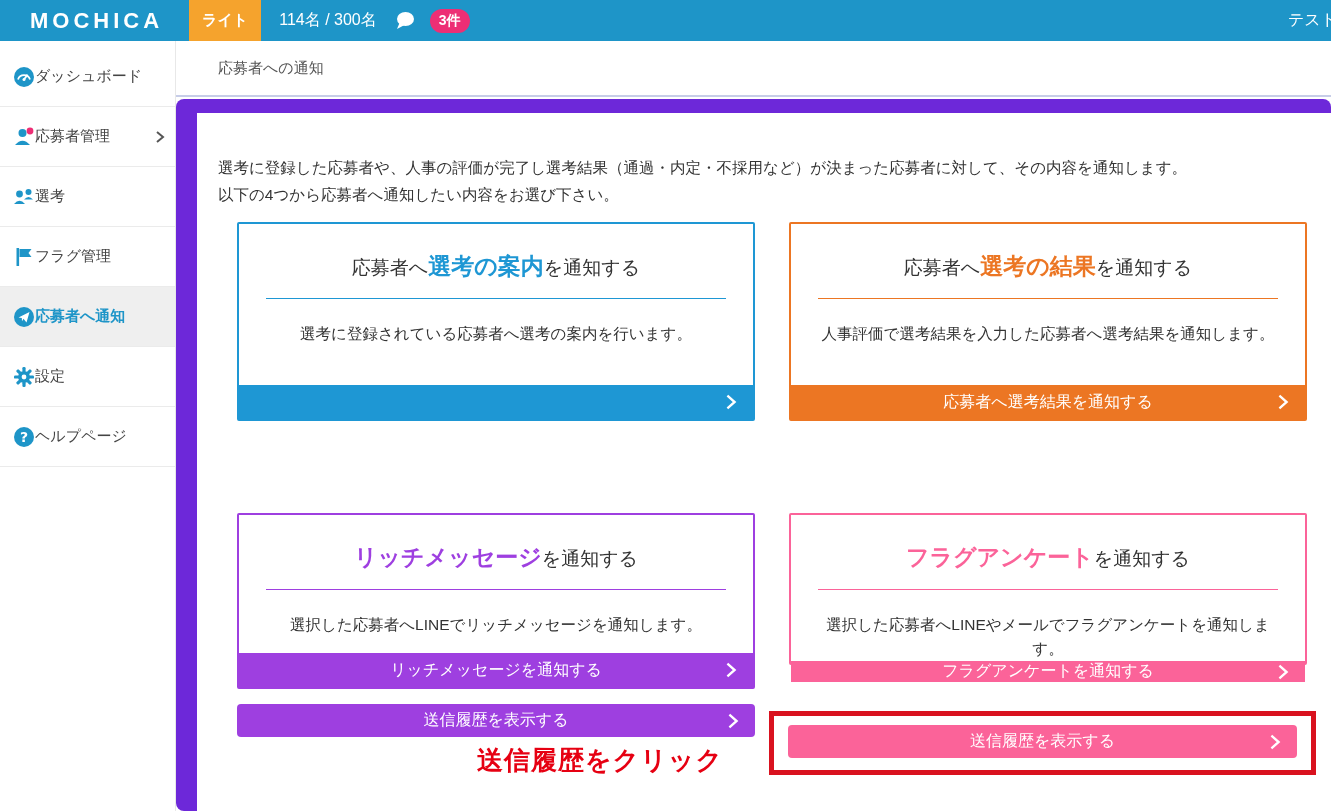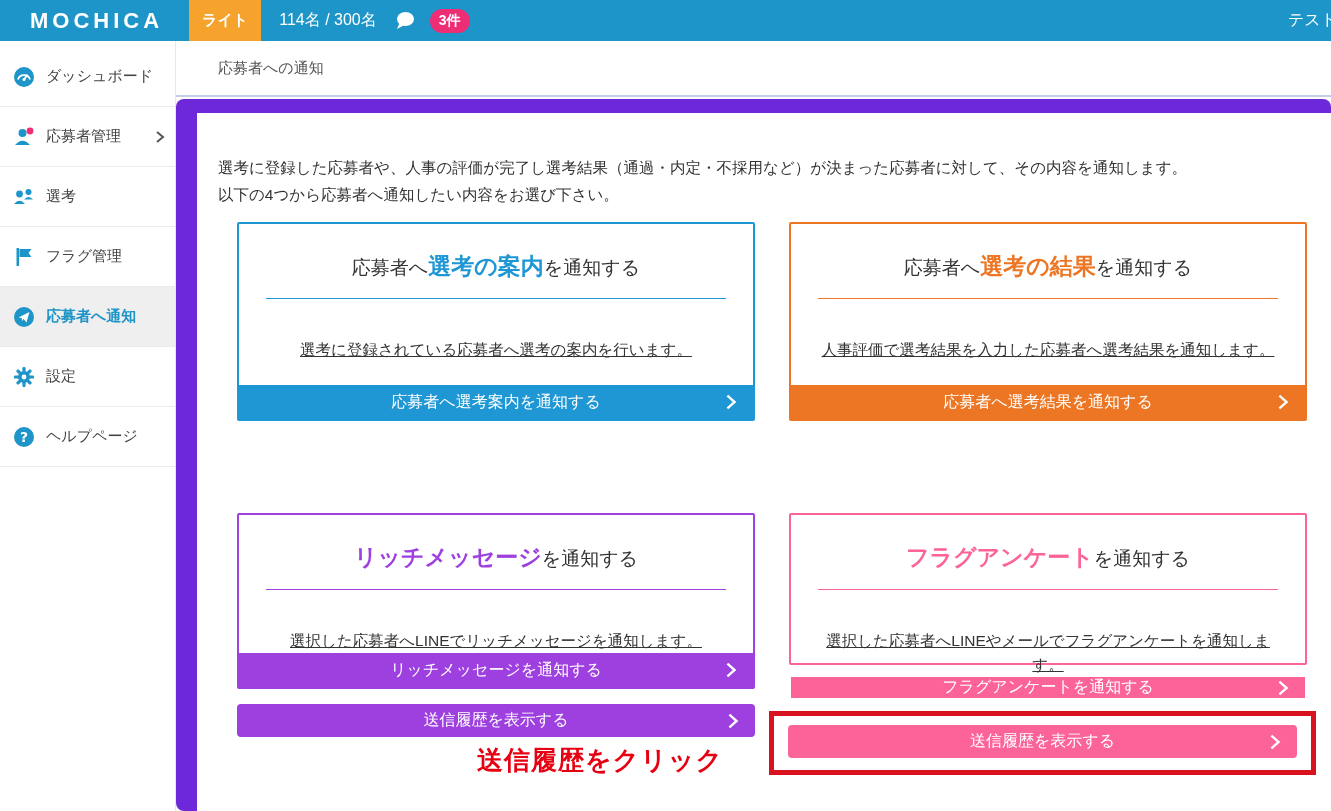--- a/index.html
+++ b/index.html
@@ -26,21 +26,21 @@
     font-size:14px; font-weight:bold; margin-left:13px;
   }
   .username { margin-left:auto; font-size:16px; margin-right:-6px; white-space:nowrap; }
 
   
   .sidebar {
     position:absolute; top:41px; left:0; width:176px; bottom:0;
     background:#fff; border-right:1px solid #e8e8e8; padding-top:6px;
   }
   .side-item {
-    height:60px; display:flex; align-items:center; gap:11px;
+    height:60px; display:flex; align-items:center; 
     padding-left:13px; padding-right:8px; border-bottom:1px solid #ebebeb;
     font-size:15px; color:#444; cursor:pointer;
   }
   .side-item.active { background:#efefef; color:#1e95c8; font-weight:bold; }
   .side-item .icn { width:22px; height:22px; flex:0 0 22px; }
   .side-chev { margin-left:auto; }
 
   
   .breadcrumb-bar {
     position:absolute; left:176px; top:41px; right:0; height:56px;
@@ -56,21 +56,21 @@
   .intro { position:absolute; left:21px; top:41px; font-size:15.5px; line-height:27px; color:#333; }
 
   
   .card {
     position:absolute; width:518px; background:#fff;
     border:2px solid; border-radius:2px; display:flex; flex-direction:column;
   }
   .card-title { text-align:center; padding-top:27px; font-size:19px; color:#333; }
   .card-title .hl { font-size:23px; font-weight:bold; }
   .card-divider { width:460px; margin:16px auto 0; border-top:1px solid; }
-  .card-desc { margin-top:39px; padding:0 30px; font-size:15.5px; line-height:24px; text-align:center;text-decoration:underline; }
+  .card-desc { margin-top:23px; padding:0 30px; font-size:15.5px; line-height:24px; text-align:center; }
   .card-footer {
     margin-top:auto; height:34px; color:#fff; font-size:16px;
     display:flex; align-items:center; justify-content:center;
     position:relative; cursor:pointer;
   }
   .chev { position:absolute; right:13px; top:50%; transform:translateY(-50%); width:18px; height:18px; }
 
   .history-btn {
     position:absolute; height:33px; border-radius:4px; color:#fff; font-size:16px;
     display:flex; align-items:center; justify-content:center; cursor:pointer;
@@ -205,21 +205,20 @@
       <div>以下の4つから応募者へ通知したい内容をお選び下さい。</div>
     </div>
 
     <div class="card c-blue" style="left:40px; top:109px; height:199px;">
       <div class="card-title">
         <span>応募者へ</span><span class="hl">選考の案内</span><span>を通知する</span>
       </div>
       <div class="card-divider"></div>
       <div class="card-desc">選考に登録されている応募者へ選考の案内を行います。</div>
       <div class="card-footer">
-        <span>応募者へ選考案内を通知する</span>
         <svg class="chev" viewBox="0 0 20 20">
             <polyline points="6 3 14 10 6 17" fill="none" stroke="#fff" stroke-width="2.6"></polyline>
           </svg>
       </div>
     </div>
 
     <div class="card c-orange" style="left:592px; top:109px; height:199px;">
       <div class="card-title">
         <span>応募者へ</span><span class="hl">選考の結果</span><span>を通知する</span>
       </div>

